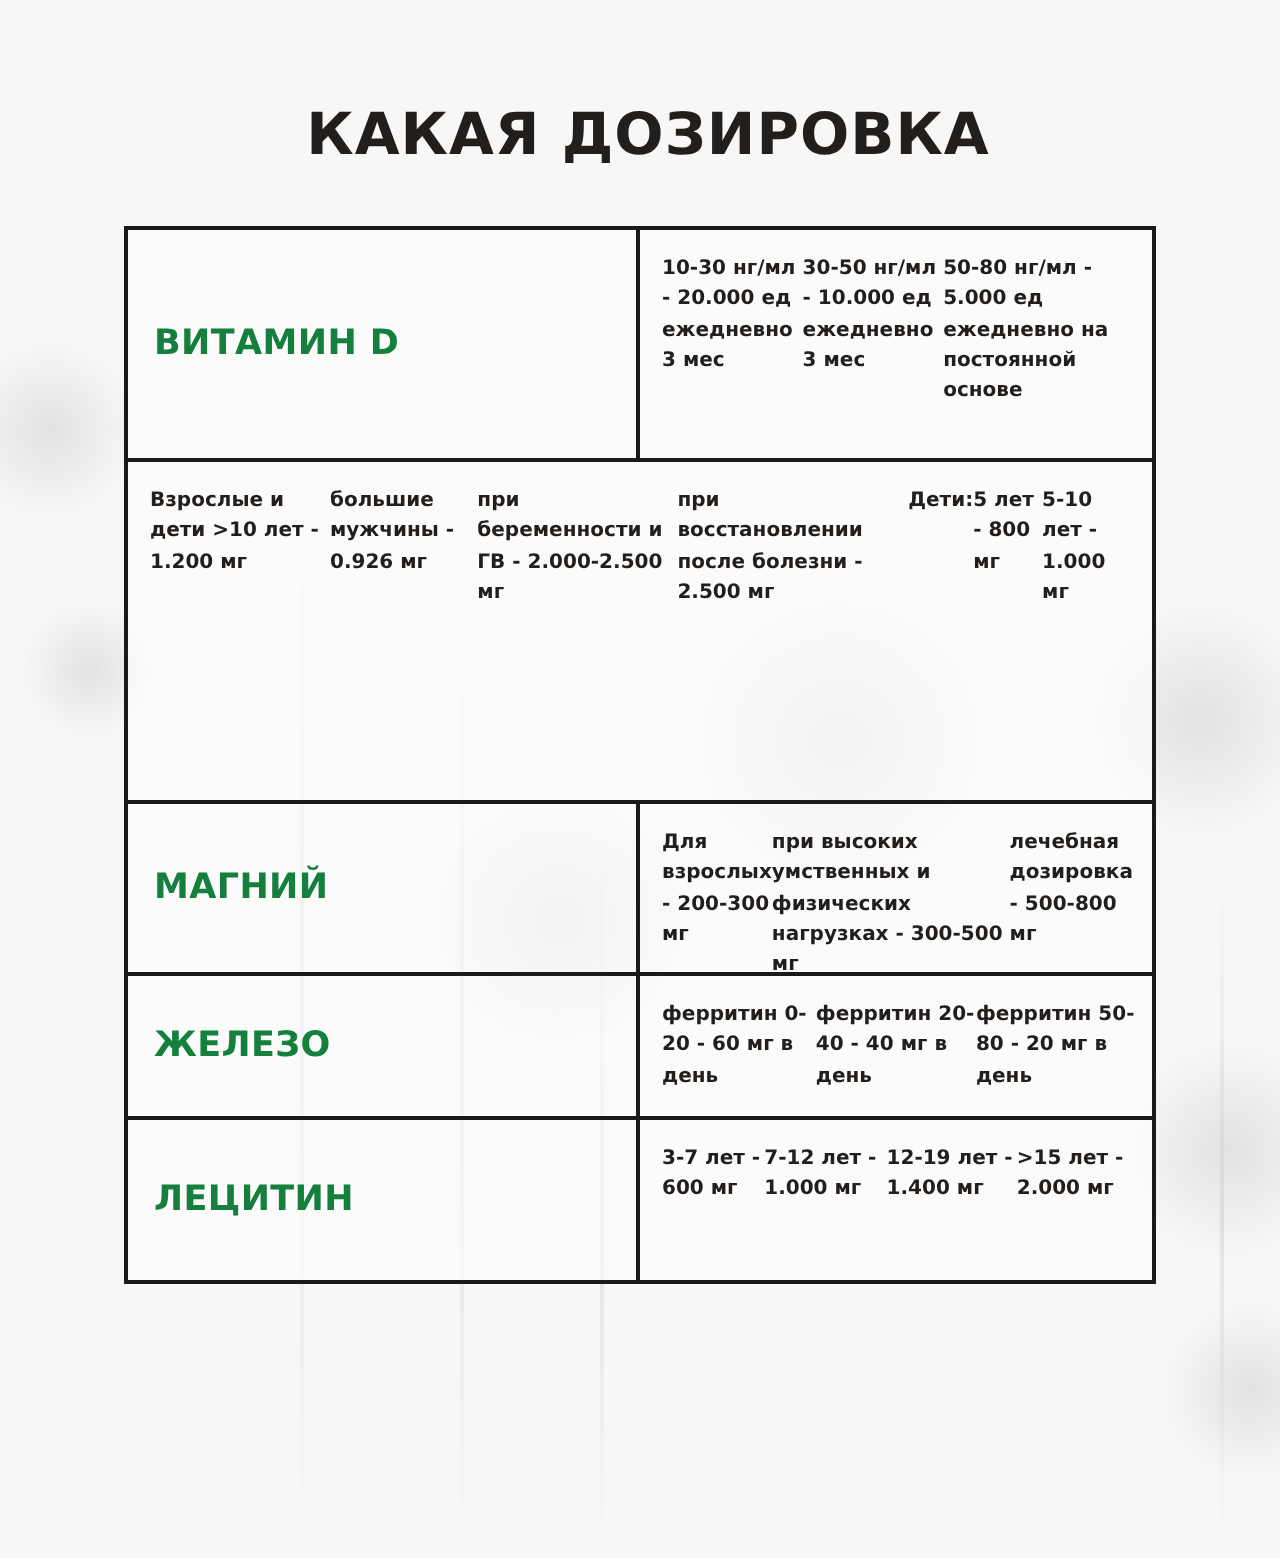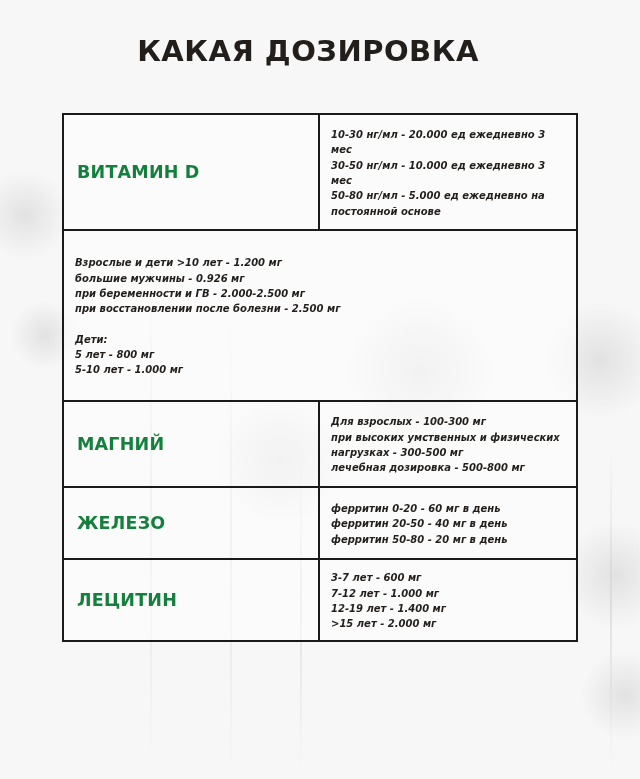--- a/index.html
+++ b/index.html
@@ -33,21 +33,21 @@
     .title {
       position: absolute;
       top: 34px;
       left: 0;
       width: 616px;
       text-align: center;
       font-size: 29px;
       font-weight: bold;
       letter-spacing: 0.5px;
       color: #221e1c;
-      margin: 0;
+      margin: 16px;
     }
     .table {
       position: absolute;
       left: 62px;
       top: 113px;
       width: 516px;
       border: 2px solid #1a1a1a;
       box-sizing: border-box;
       background: rgba(255,255,255,0.55);
     }
@@ -73,23 +73,22 @@
     }
     .cell-dose {
       flex: 1;
       box-sizing: border-box;
       padding: 12px 8px 10px 11px;
       font-size: 10px;
       font-weight: bold;
       line-height: 15.3px;
       color: #221e1c;
       display: flex;
-      flex-direction: column;
+      flex-direction: row;
       justify-content: center;
-      font-style: italic;
     }
     .line {
       display: block;
       white-space: pre-wrap;
     }
     .gap {
       height: 15px;
     }
   </style>
 </head>
@@ -131,32 +130,32 @@
       <span class="gap"></span>
       <span class="line">Дети:</span>
       <span class="line">5 лет - 800 мг</span>
       <span class="line">5-10 лет - 1.000 мг</span>
     </div>
   </div>
 
   <div class="row" style="height:86px;">
     <div class="cell-name">МАГНИЙ</div>
     <div class="cell-dose">
-      <span class="line">Для взрослых - 100-300 мг</span>
+      <span class="line">Для взрослых - 200-300 мг</span>
       <span class="line">при высоких умственных и физических нагрузках - 300-500 мг</span>
       <span class="line">лечебная дозировка - 500-800 мг</span>
     </div>
   </div>
 
 
   <div class="row" style="height:72px;">
     <div class="cell-name">ЖЕЛЕЗО</div>
     <div class="cell-dose">
       <span class="line">ферритин 0-20 - 60 мг в день</span>
-      <span class="line">ферритин 20-50 - 40 мг в день</span>
+      <span class="line">ферритин 20-40 - 40 мг в день</span>
       <span class="line">ферритин 50-80 - 20 мг в день</span>
     </div>
   </div>
 
   <div class="row" style="height:82px;">
     <div class="cell-name">ЛЕЦИТИН</div>
     <div class="cell-dose">
       <span class="line">3-7 лет - 600 мг</span>
       <span class="line">7-12 лет - 1.000 мг</span>
       <span class="line">12-19 лет - 1.400 мг</span>

